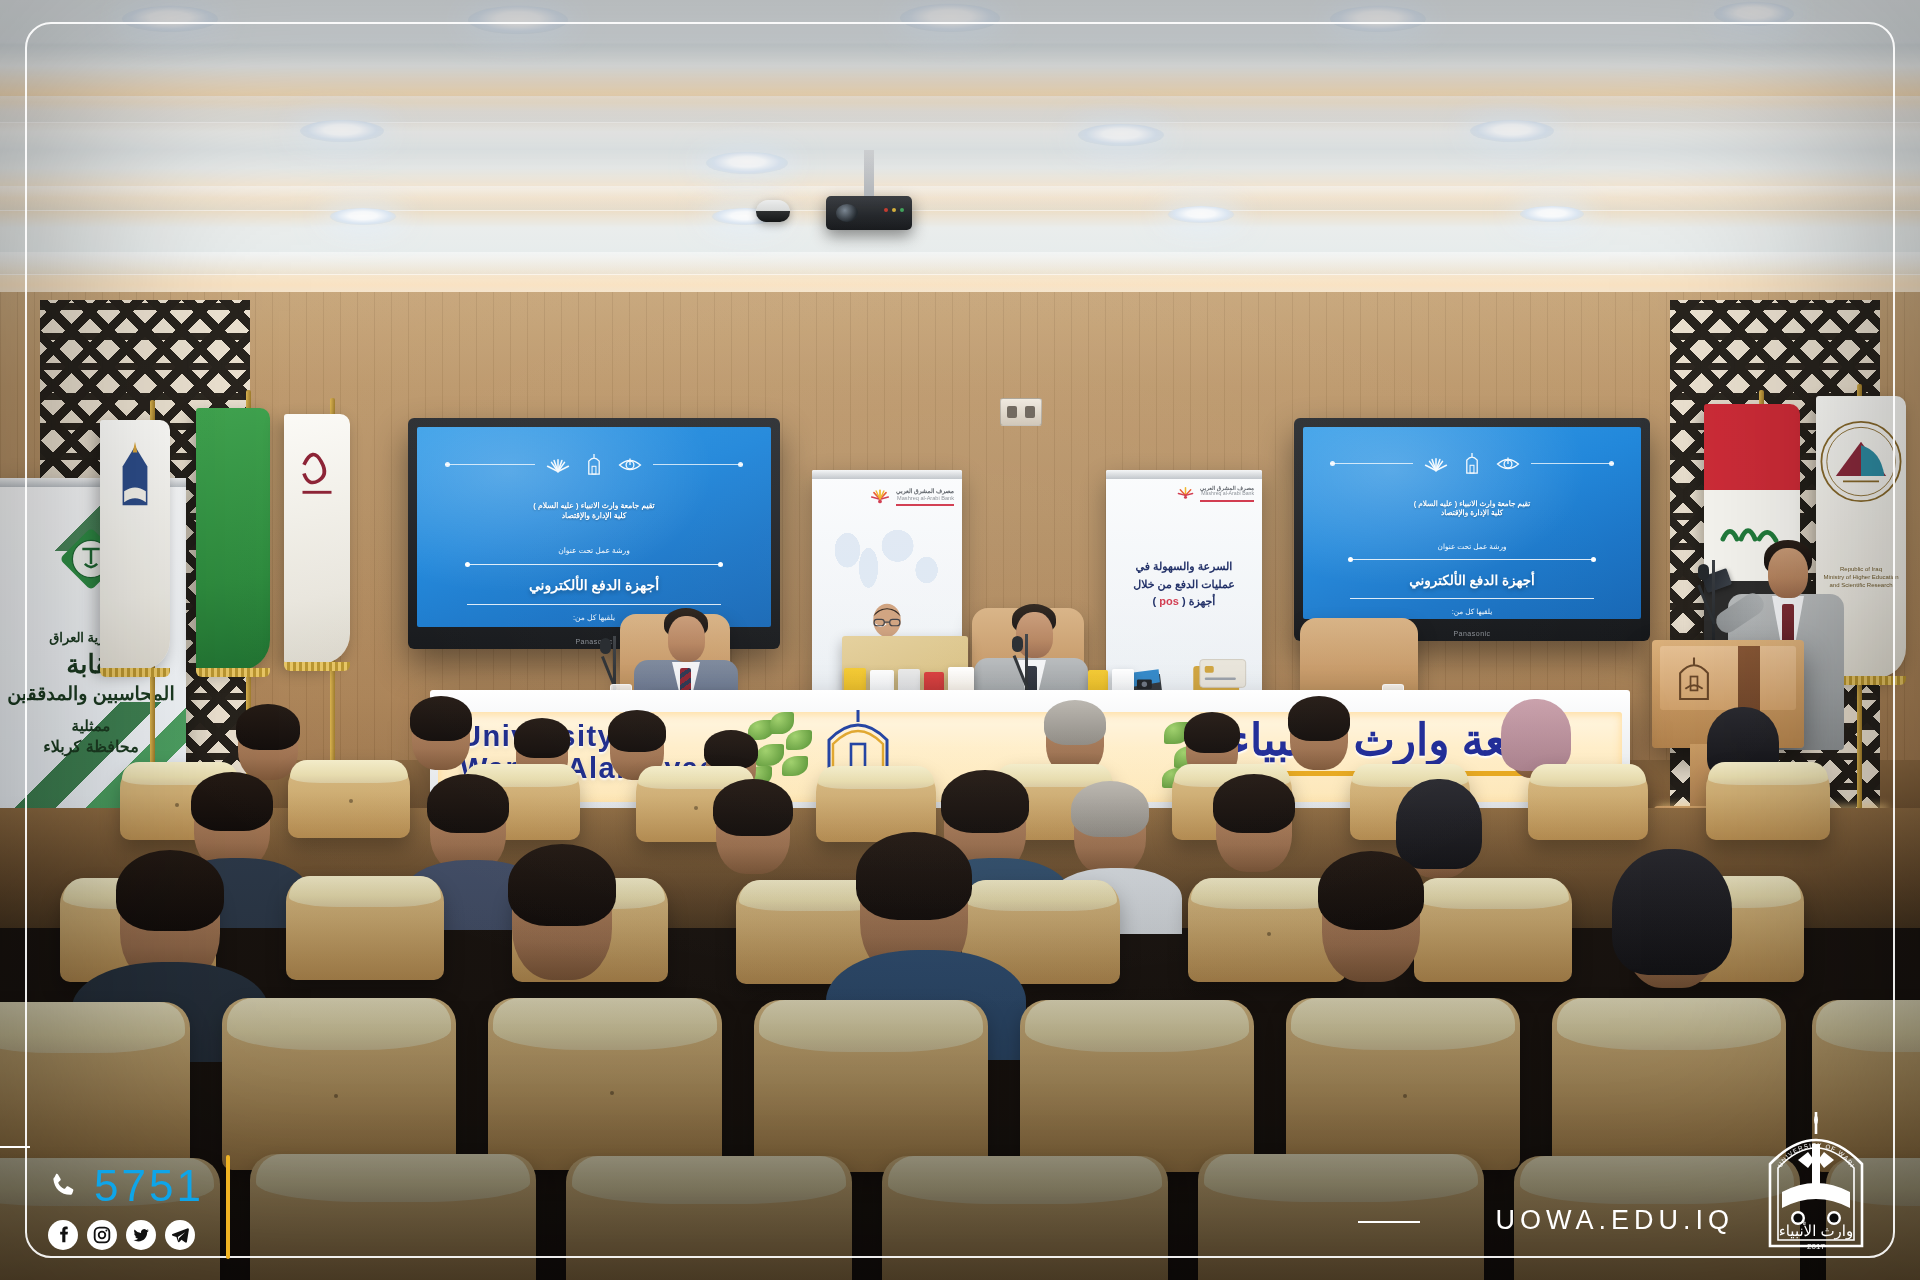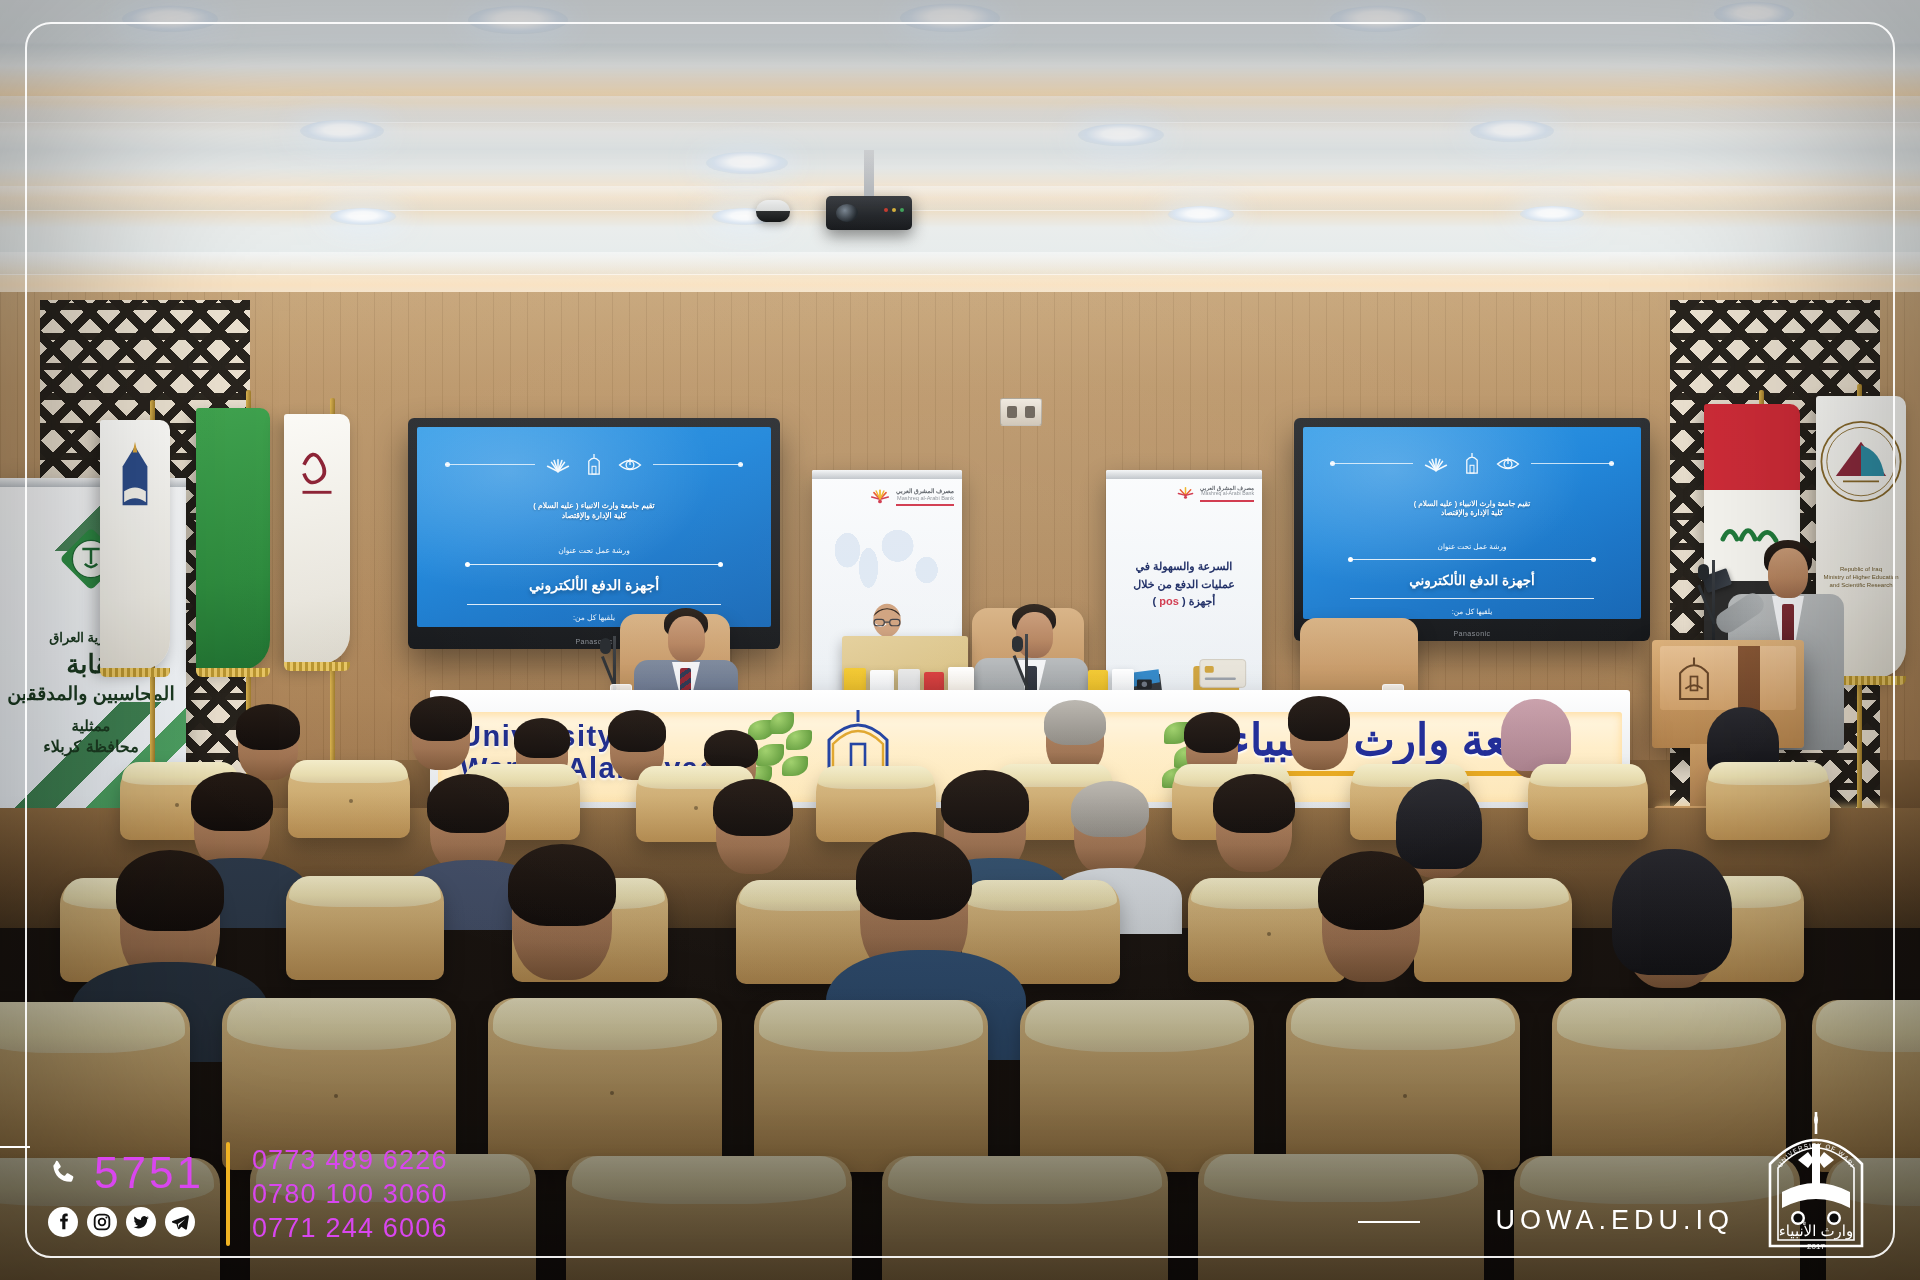--- a/index.html
+++ b/index.html
@@ -337,21 +337,21 @@
   }
 
   
   .frame{
     position:absolute;left:25px;top:22px;right:25px;bottom:22px;
     border:2px solid rgba(255,255,255,.92);
     border-radius:26px;pointer-events:none;
   }
 
   .contact{
-    position:absolute;left:48px;bottom:34px;color:#d946ef;
+    position:absolute;left:48px;bottom:21px;color:#0ea5e9;
   }
   .contact .row1{display:flex;align-items:center;gap:16px;}
   .phone-ic{width:30px;height:30px;flex:0 0 auto;}
   .hotline{font-size:44px;letter-spacing:3px;line-height:1;font-weight:400;}
   .divider{
     width:4px;height:104px;background:#f0b323;border-radius:2px;margin:0 22px;
   }
   .contact-wrap{display:flex;align-items:center;}
   .contact-left{display:flex;flex-direction:column;gap:12px;}
   .socials{display:flex;gap:9px;align-items:center;}
@@ -971,25 +971,20 @@
               </svg>
           </div>
           <div class="soc">
             <svg viewBox="0 0 24 24" width="22" height="22" fill="#111">
                 <path d="M20.6 4.6 3.9 11c-.9.3-.9 1.5 0 1.8l4.2 1.4 1.6 5c.2.7 1.1.9 1.6.3l2.3-2.4 4.3 3.2c.6.4 1.4.1 1.6-.6l2.2-13.5c.2-.9-.7-1.6-1.1-1.6zM9.6 14.2l8-5.2-6.6 6.2-.3 3.1-1.1-4.1z"></path>
               </svg>
           </div>
         </div>
       </div>
       <div class="divider"></div>
-      <div class="phones">
-        <span>0773 489 6226</span>
-        <span>0780 100 3060</span>
-        <span>0771 244 6006</span>
-      </div>
     </div>
   </div>
 
   <div class="site-rule"></div>
   <div class="site">UOWA.EDU.IQ</div>
 
   <svg class="uni-logo" viewBox="0 0 124 150">
     <g fill="none" stroke="#fff" stroke-width="2.6">
       <path d="M62 4 L62 26"></path>
       <path d="M62 6 q-4 6 0 12 q4 -6 0 -12Z" fill="#fff" stroke="none"></path>

